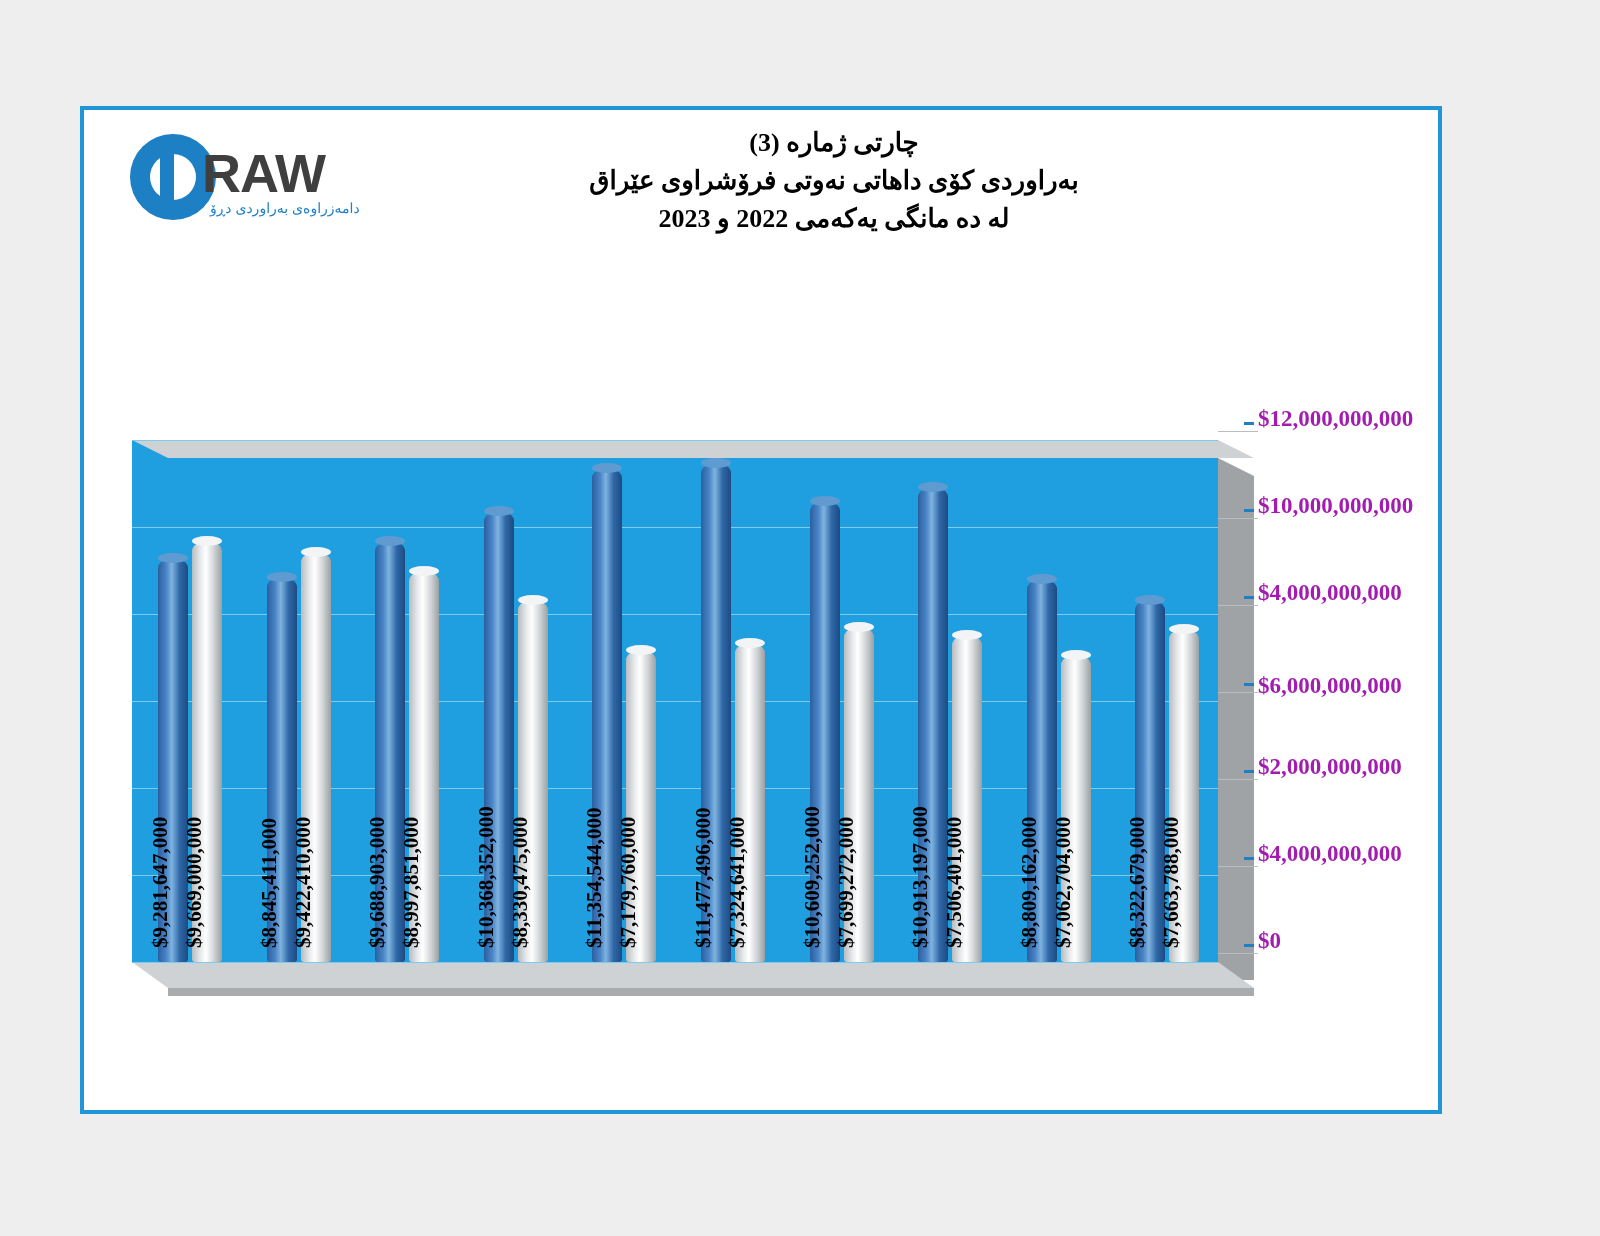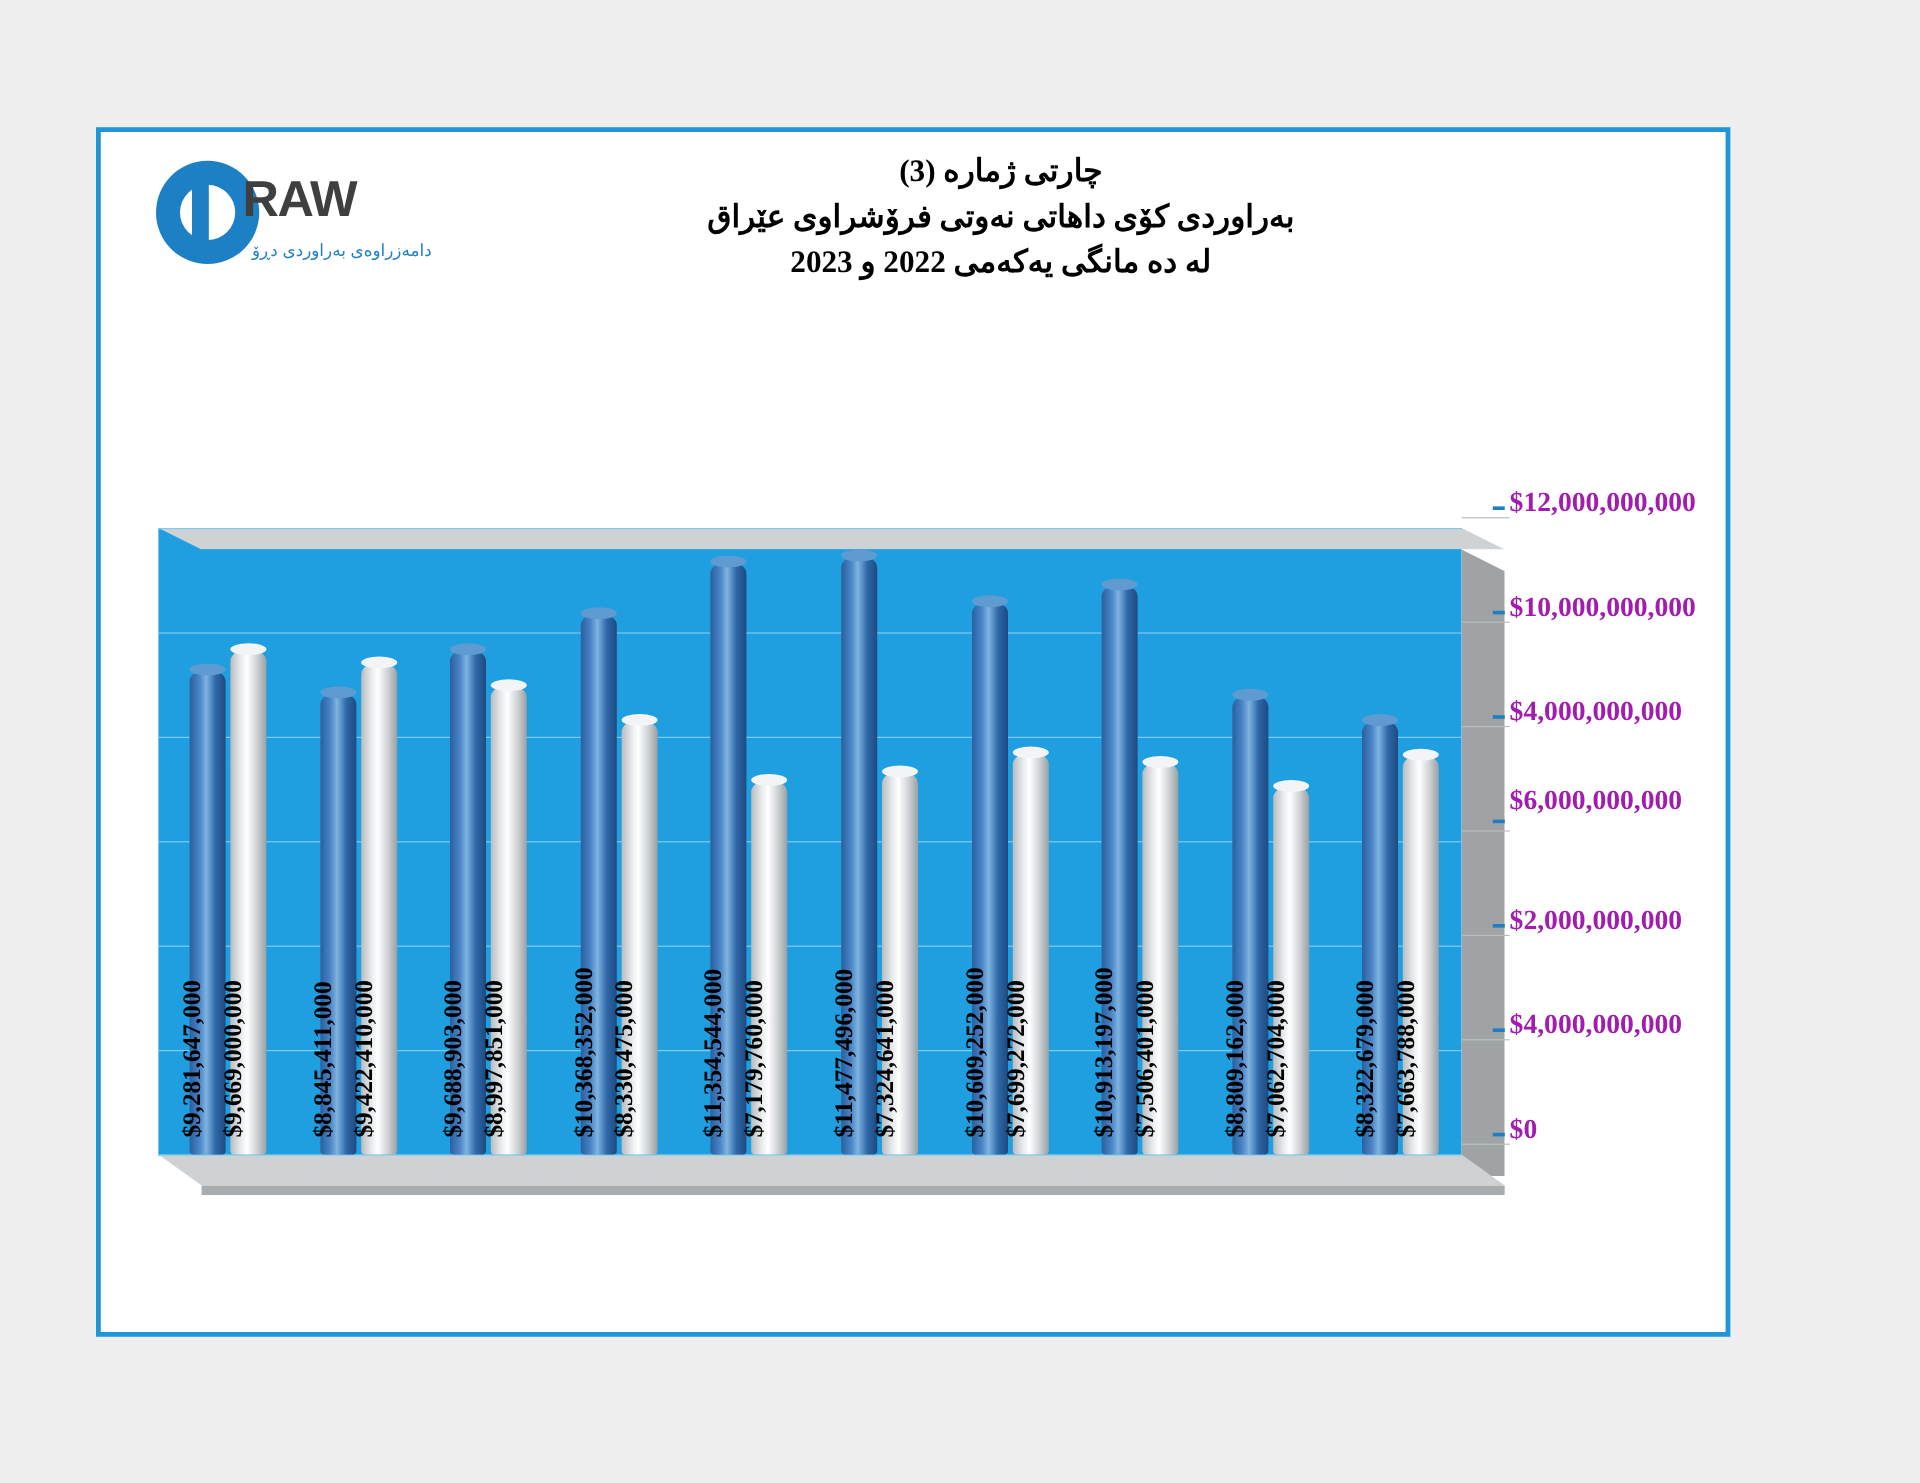--- a/index.html
+++ b/index.html
@@ -59,21 +59,21 @@
     width: 14px;
     height: 58px;
     background: #1d7fc4;
   }
   .logo-text {
     position: absolute;
     left: 78px;
     top: 14px;
     font-family: "Liberation Sans", sans-serif;
     font-weight: bold;
-    font-size: 42px;
+    font-size: 54px;
     letter-spacing: -1px;
     color: #3f3f3f;
   }
   .logo-sub {
     position: absolute;
     left: 86px;
     top: 72px;
     font-family: "Liberation Sans", sans-serif;
     font-size: 14px;
     color: #1d7fc4;
@@ -404,21 +404,21 @@
             </div>
           </div>
         </div>
       <div class="y-axis" id="yaxis">
           <div class="y-tick" style="top: 496px;">$0</div>
           <div class="y-tick-mark" style="left: -14px; top: 512px;"></div>
           <div class="y-tick" style="top: 409px;">$4,000,000,000</div>
           <div class="y-tick-mark" style="left: -14px; top: 425px;"></div>
           <div class="y-tick" style="top: 322px;">$2,000,000,000</div>
           <div class="y-tick-mark" style="left: -14px; top: 338px;"></div>
-          <div class="y-tick" style="top: 222px;">$6,000,000,000</div>
+          <div class="y-tick" style="top: 241px;">$6,000,000,000</div>
           <div class="y-tick-mark" style="left: -14px; top: 251px;"></div>
           <div class="y-tick" style="top: 148px;">$4,000,000,000</div>
           <div class="y-tick-mark" style="left: -14px; top: 164px;"></div>
           <div class="y-tick" style="top: 61px;">$10,000,000,000</div>
           <div class="y-tick-mark" style="left: -14px; top: 77px;"></div>
           <div class="y-tick" style="top: -26px;">$12,000,000,000</div>
           <div class="y-tick-mark" style="left: -14px; top: -10px;"></div>
         </div>
 
     </div>

